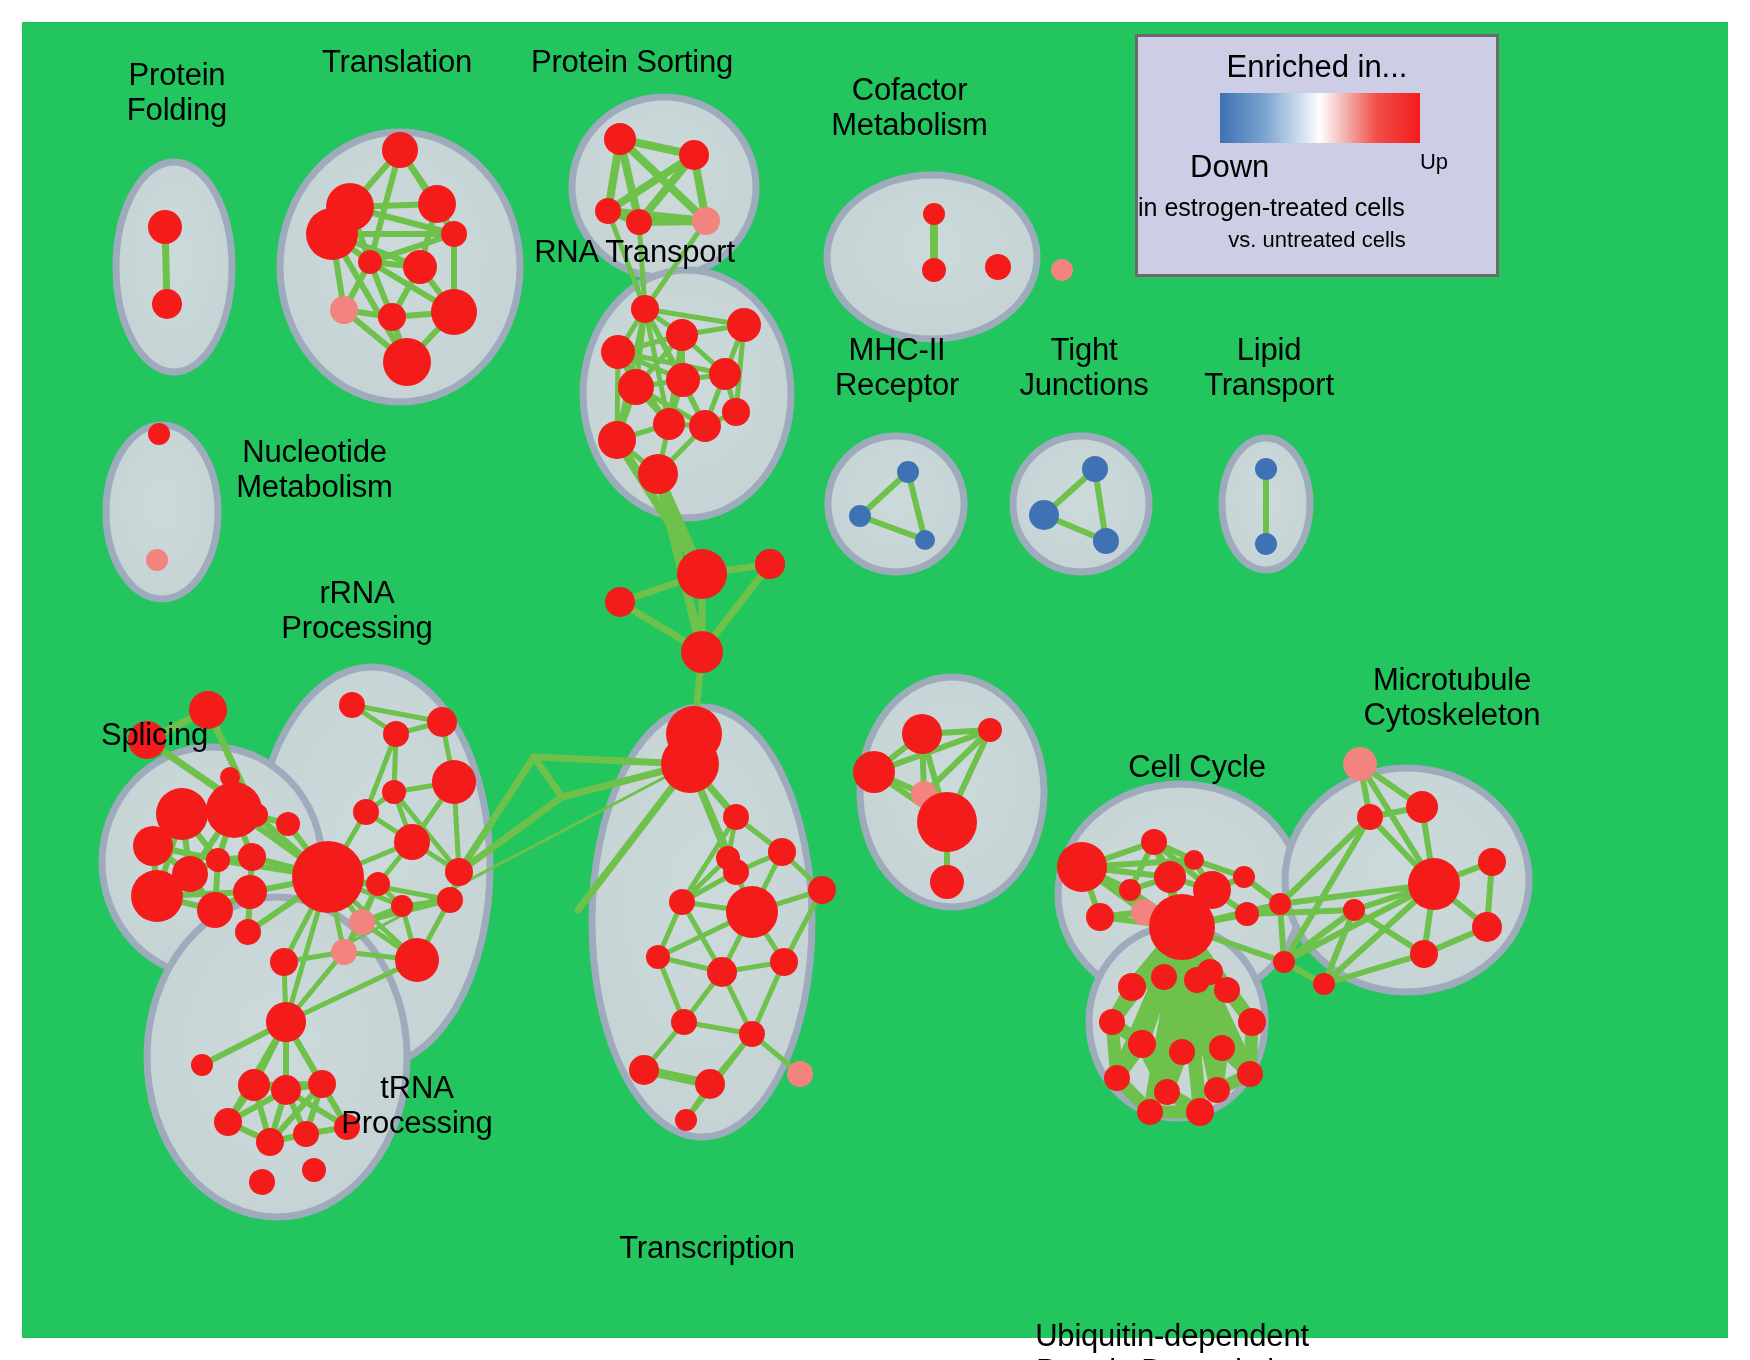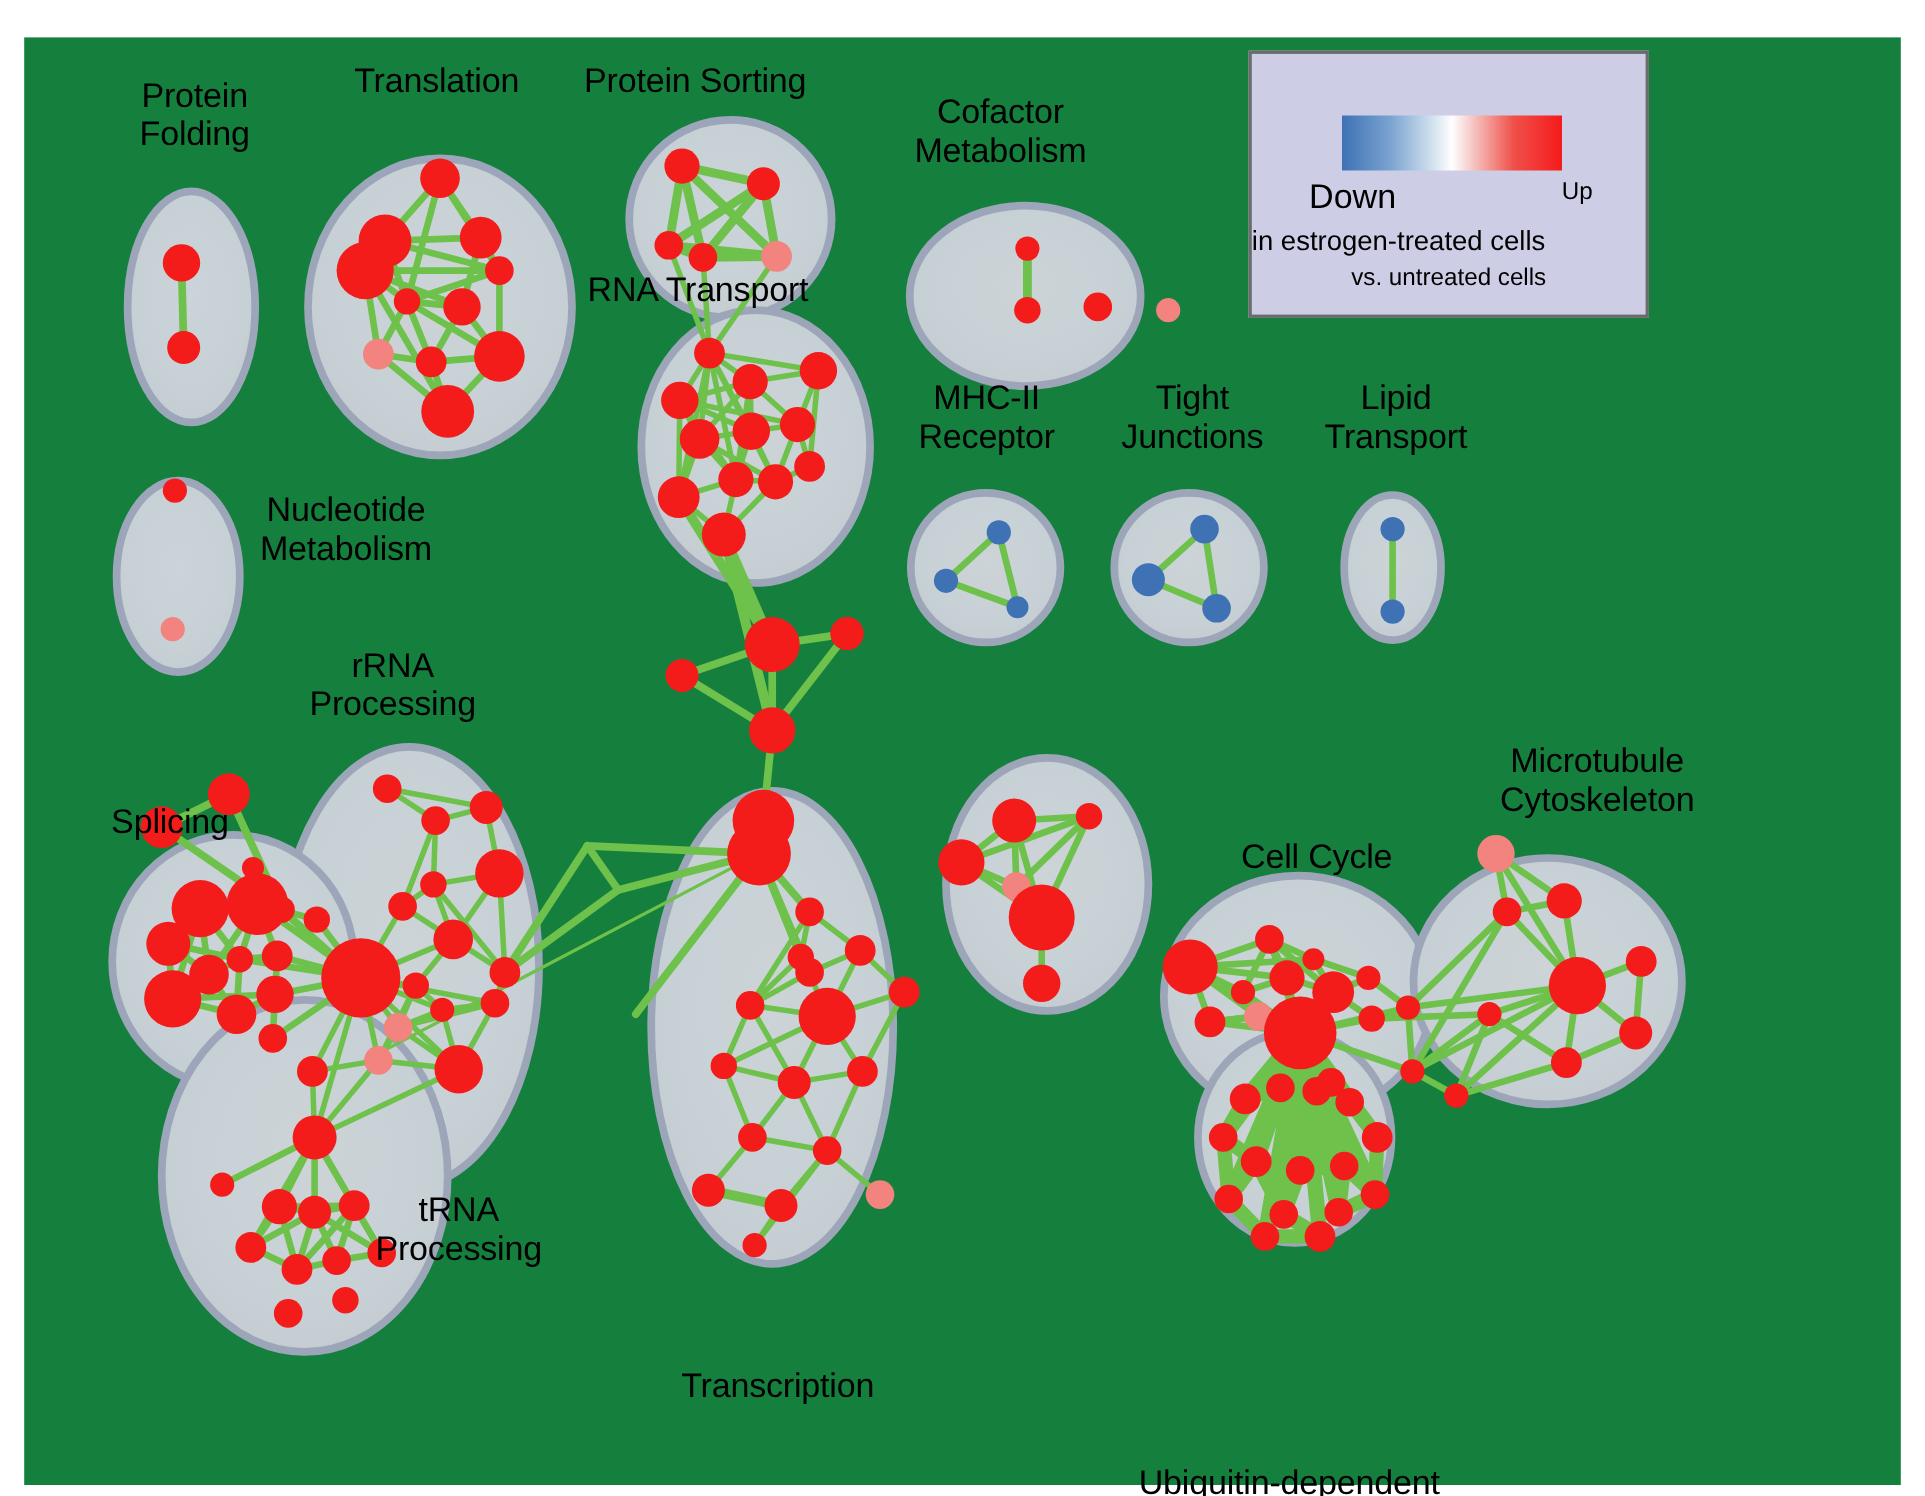--- a/index.html
+++ b/index.html
@@ -1,19 +1,19 @@
 <!DOCTYPE html>
 <html><head>
 <meta charset="utf-8">
 <style>
   html,body{margin:0;padding:0;background:#ffffff;}
   body{width:1750px;height:1360px;overflow:hidden;
        font-family:"Liberation Sans","DejaVu Sans",sans-serif;}
   #stage{position:relative;width:1750px;height:1360px;background:#ffffff;}
-  #canvas{position:absolute;left:22px;top:34px;width:1706px;height:1316px;background:#15803d;}
+  #canvas{position:absolute;left:22px;top:22px;width:1706px;height:1316px;background:#22c55e;}
   svg.net{position:absolute;left:0;top:0;width:100%;height:100%;}
   .clabel{position:absolute;color:#000;font-size:31px;line-height:35px;
           text-align:center;white-space:pre;font-weight:400;letter-spacing:-0.2px;}
   #legend{position:absolute;left:1113px;top:12px;width:364px;height:243px;
           background:#cdcee6;border:3px solid #6b6b6b;box-sizing:border-box;}
   #legend .ltitle{position:absolute;top:12px;left:0;width:100%;text-align:center;
           font-size:31px;color:#000;}
   #legend .bar{position:absolute;top:56px;left:82px;width:200px;height:50px;
           background:linear-gradient(to right,#3e72b4 0%,#7aa3d0 22%,#d6e4f0 42%,
             #ffffff 50%,#f6cfcd 58%,#f0504a 78%,#f41b1b 100%);}
@@ -666,20 +666,21 @@
     <div class="clabel" style="left:295px;top:1048px;width:200px;">tRNA
 Processing</div>
     <div class="clabel" style="left:560px;top:1208px;width:250px;">Transcription</div>
     <div class="clabel" style="left:1075px;top:727px;width:200px;">Cell Cycle</div>
     <div class="clabel" style="left:1280px;top:640px;width:300px;">Microtubule
 Cytoskeleton</div>
     <div class="clabel" style="left:940px;top:1248px;width:420px;margin-top:48px;">Ubiquitin-dependent
 Protein Degradation</div>
 
     <div id="legend">
+      <div class="ltitle">Enriched in...</div>
       <div class="bar"></div>
       <div class="down">Down</div>
       <div class="up">Up</div>
       <div class="sub1">in estrogen-treated cells</div>
       <div class="sub2">vs. untreated cells</div>
     </div>
 
   </div>
 </div>
 

